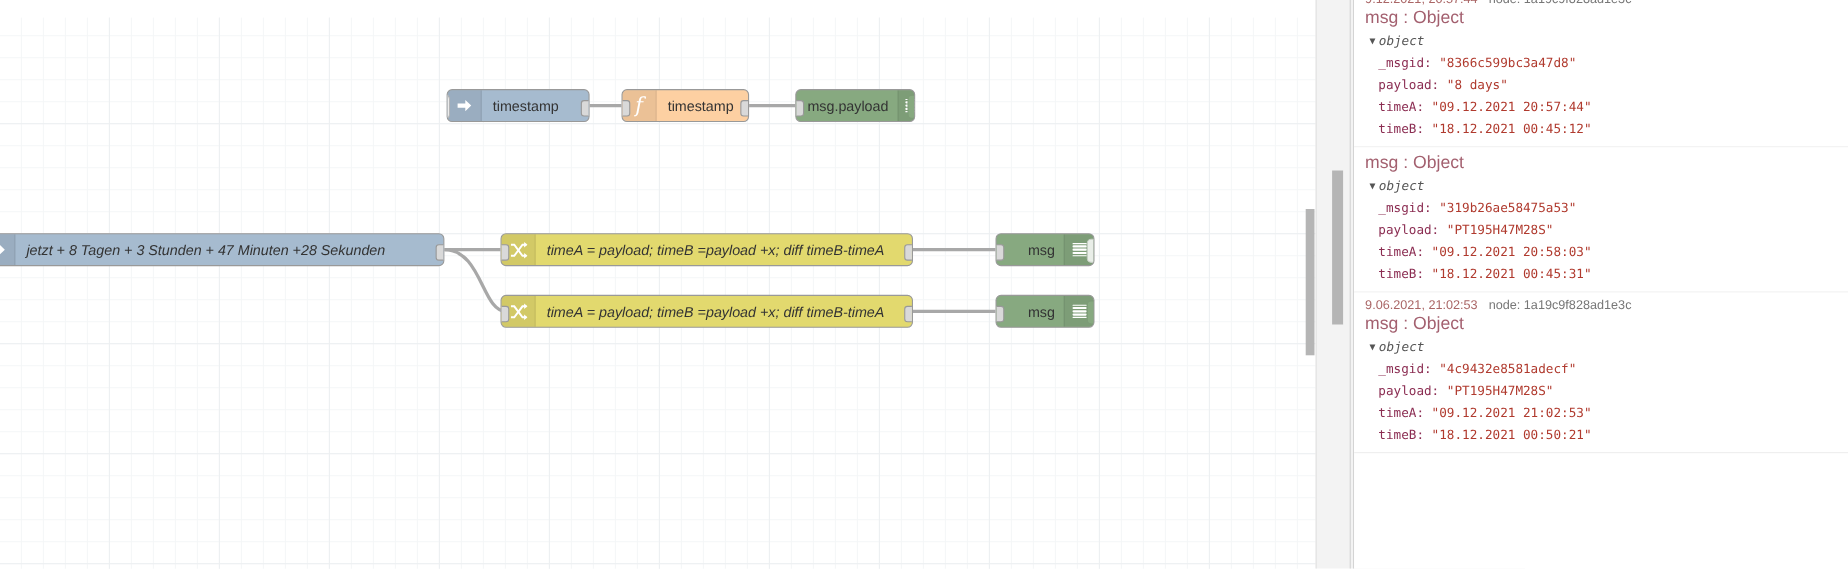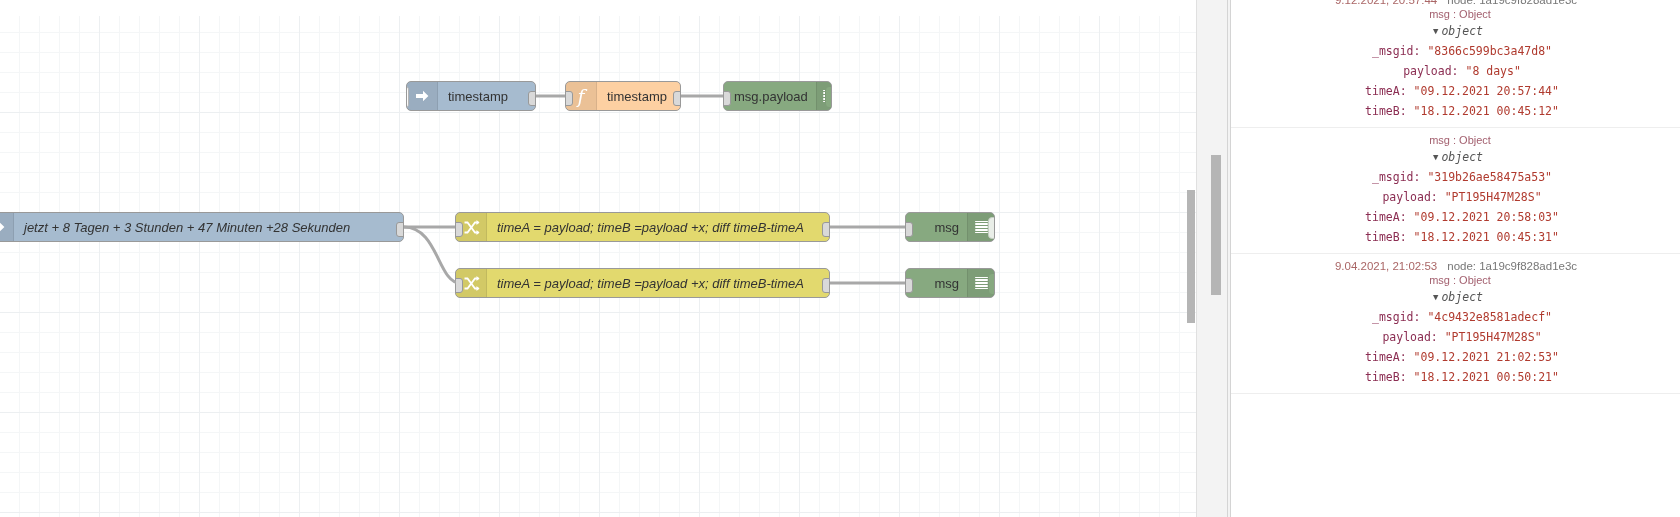--- a/index.html
+++ b/index.html
@@ -106,33 +106,33 @@
     border-left:1px solid #e0e0e0;
   }
   #sidebar-scroll-thumb{
     position:absolute;left:14px;top:155px;width:10px;height:140px;background:#b5b5b5;
   }
   #sidebar-divider{position:absolute;left:30px;top:0;width:1px;height:517px;background:#d4d4d4;}
   #sidebar-divider2{position:absolute;left:33px;top:0;width:1px;height:517px;background:#d4d4d4;}
 
   #msglist{
     position:absolute;left:34px;top:0;width:450px;height:517px;
-    background:#fff;overflow:hidden;text-align:center;
+    background:#fff;overflow:hidden;
   }
   .msg{
     border-bottom:1px solid #eee;
     padding:4px 0 6px 0;
     background:#fff;
   }
   .msg .meta{
     font-size:11.5px;color:#a66;padding:2px 10px 0 10px;
     white-space:nowrap;
   }
   .msg .meta .node-id{color:#777;margin-left:10px;}
-  .msg .topic{font-size:11px;color:#b38;padding:2px 2px 1px 10px;color:#a3606f;}
+  .msg .topic{font-size:16px;color:#b38;padding:2px 2px 1px 10px;color:#a3606f;}
   .msg .objrow{
     font-family:"DejaVu Sans Mono",monospace;
     font-size:11.5px;
     padding:3px 10px 3px 22px;
     white-space:nowrap;
   }
   .msg .objrow.head{font-style:italic;color:#555;padding-left:14px;}
   .caret{display:inline-block;color:#555;font-size:9px;margin-right:3px;vertical-align:1px;}
   .k{color:#8b2d52;}
   .v{color:#b03a2e;}
@@ -279,21 +279,21 @@
         </div>
         <div class="msg">
           <div class="topic">msg : Object</div>
           <div class="objrow head"><span class="caret">▼</span><span>object</span></div>
           <div class="objrow"><span class="k">_msgid: </span><span class="v">"319b26ae58475a53"</span></div>
           <div class="objrow"><span class="k">payload: </span><span class="v">"PT195H47M28S"</span></div>
           <div class="objrow"><span class="k">timeA: </span><span class="v">"09.12.2021 20:58:03"</span></div>
           <div class="objrow"><span class="k">timeB: </span><span class="v">"18.12.2021 00:45:31"</span></div>
         </div>
         <div class="msg">
-          <div class="meta"><span>9.04.2021, 21:02:53</span><span class="node-id">node: 1a19c9f828ad1e3c</span></div>
+          <div class="meta"><span>9.06.2021, 21:02:53</span><span class="node-id">node: 1a19c9f828ad1e3c</span></div>
           <div class="topic">msg : Object</div>
           <div class="objrow head"><span class="caret">▼</span><span>object</span></div>
           <div class="objrow"><span class="k">_msgid: </span><span class="v">"4c9432e8581adecf"</span></div>
           <div class="objrow"><span class="k">payload: </span><span class="v">"PT195H47M28S"</span></div>
           <div class="objrow"><span class="k">timeA: </span><span class="v">"09.12.2021 21:02:53"</span></div>
           <div class="objrow"><span class="k">timeB: </span><span class="v">"18.12.2021 00:50:21"</span></div>
         </div>
       </div>
   </div>
 

